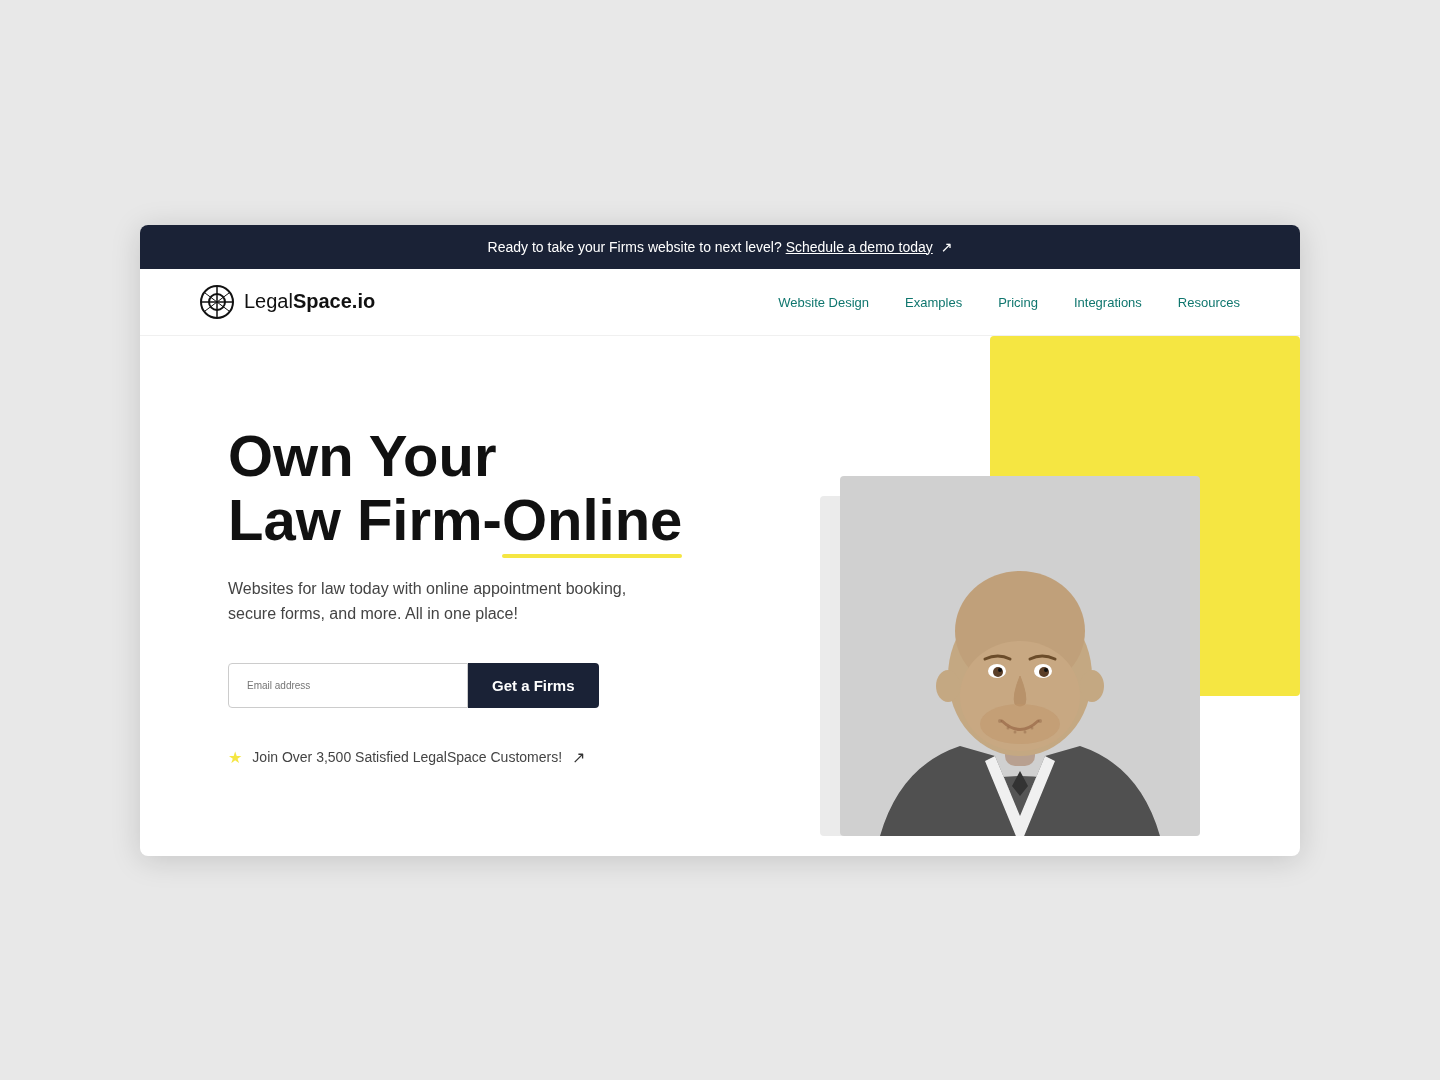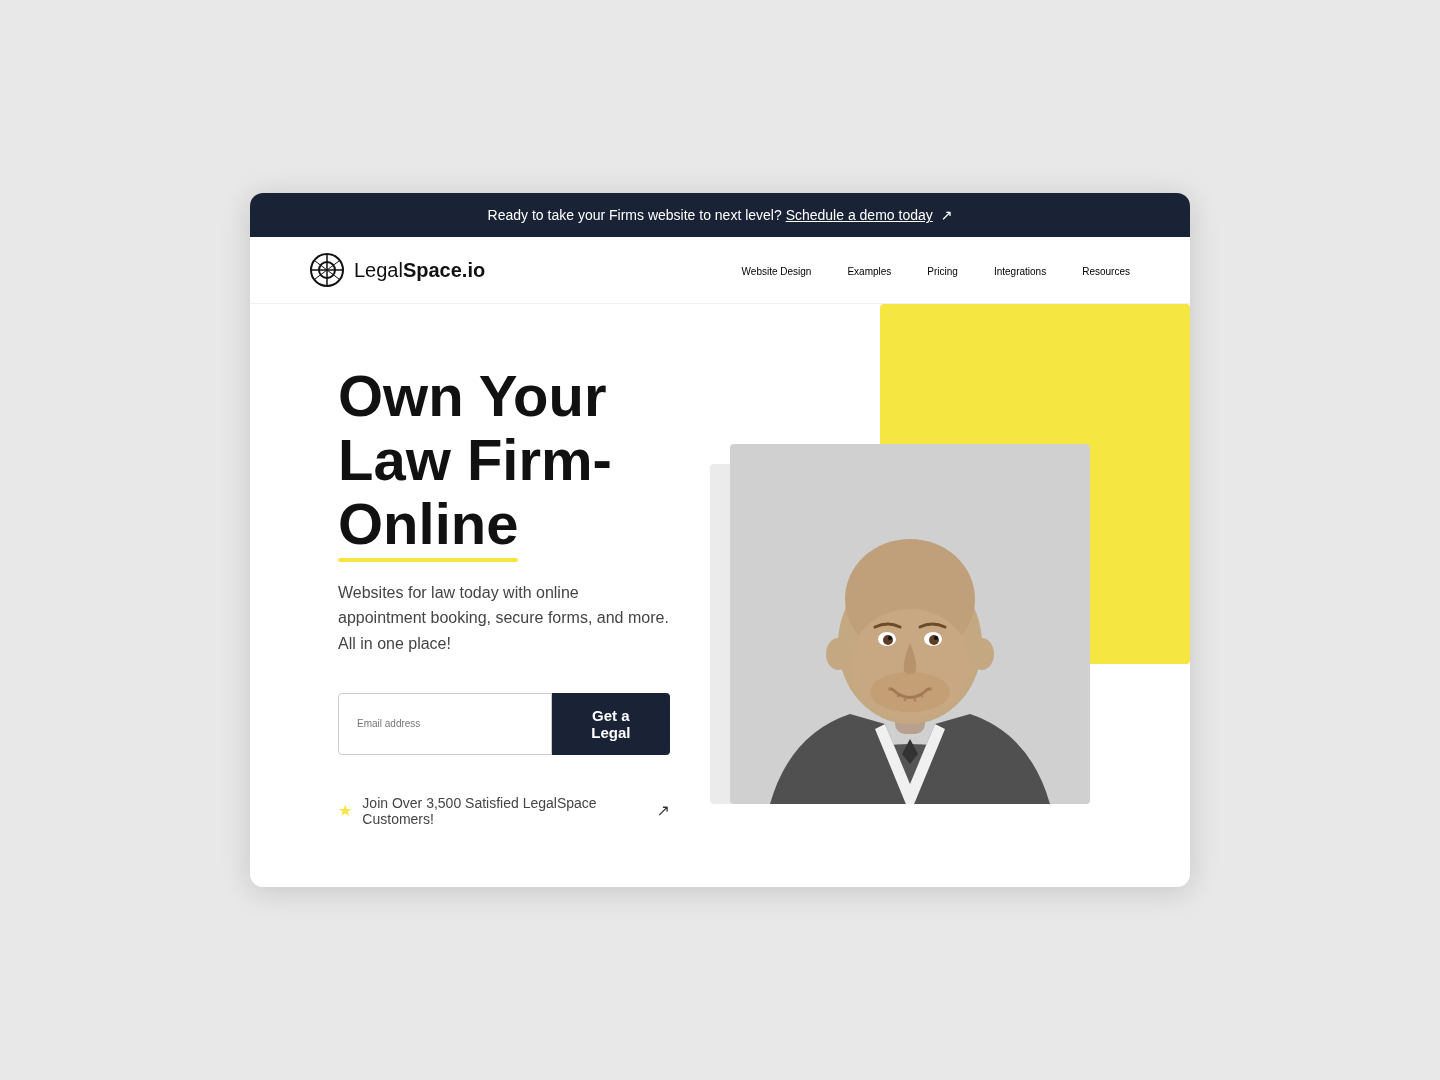--- a/index.html
+++ b/index.html
@@ -5,23 +5,23 @@
     * { margin: 0; padding: 0; box-sizing: border-box; }
     body {
       background: #e8e8e8;
       display: flex;
       justify-content: center;
       align-items: center;
       min-height: 100vh;
       font-family: -apple-system, BlinkMacSystemFont, 'Segoe UI', sans-serif;
     }
     .browser-window {
-      width: 940px;
+      width: 1160px;
       background: #fff;
-      border-radius: 13px;
+      border-radius: 8px;
       overflow: hidden;
       box-shadow: 0 4px 30px rgba(0,0,0,0.15);
     }
     
     .announcement-bar {
       background: #1a2236;
       color: #fff;
       text-align: center;
       padding: 14px 20px;
       font-size: 14px;
@@ -61,22 +61,22 @@
     .logo span.legal { font-weight: 400; }
     .logo span.space { font-weight: 700; }
     .nav-links {
       display: flex;
       align-items: center;
       gap: 36px;
       list-style: none;
     }
     .nav-links li a {
       text-decoration: none;
-      color: #000000;
-      font-size: 10px;
+      color: #0f766e;
+      font-size: 13px;
       font-weight: 400;
     }
     .nav-actions {
       display: flex;
       align-items: center;
       gap: 20px;
     }
     .btn-login {
       background: none;
       border: none;
@@ -266,21 +266,21 @@
 
   <section class="hero">
     <div class="hero-left">
       <h1 class="hero-title">
         <span>Own Your</span><br>
         <span>Law Firm-</span><span class="underline-yellow">Online</span>
       </h1>
       <p class="hero-subtitle">Websites for law today with online appointment booking, secure forms, and more. All in one place!</p>
       <div class="hero-form">
         <input class="hero-email-input" type="email" placeholder="Email address" style="">
-        <button class="btn-demo">Get a Legal</button>
+        <button class="btn-demo">Get a Firms</button>
       </div>
       <div class="hero-social-proof">
         <span class="star-icon">★</span>
         <span>Join Over 3,500 Satisfied LegalSpace Customers!</span>
         <span class="arrow-icon">↗</span>
       </div>
     </div>
 
     <div class="hero-right">
       <div class="yellow-block-top"></div>

